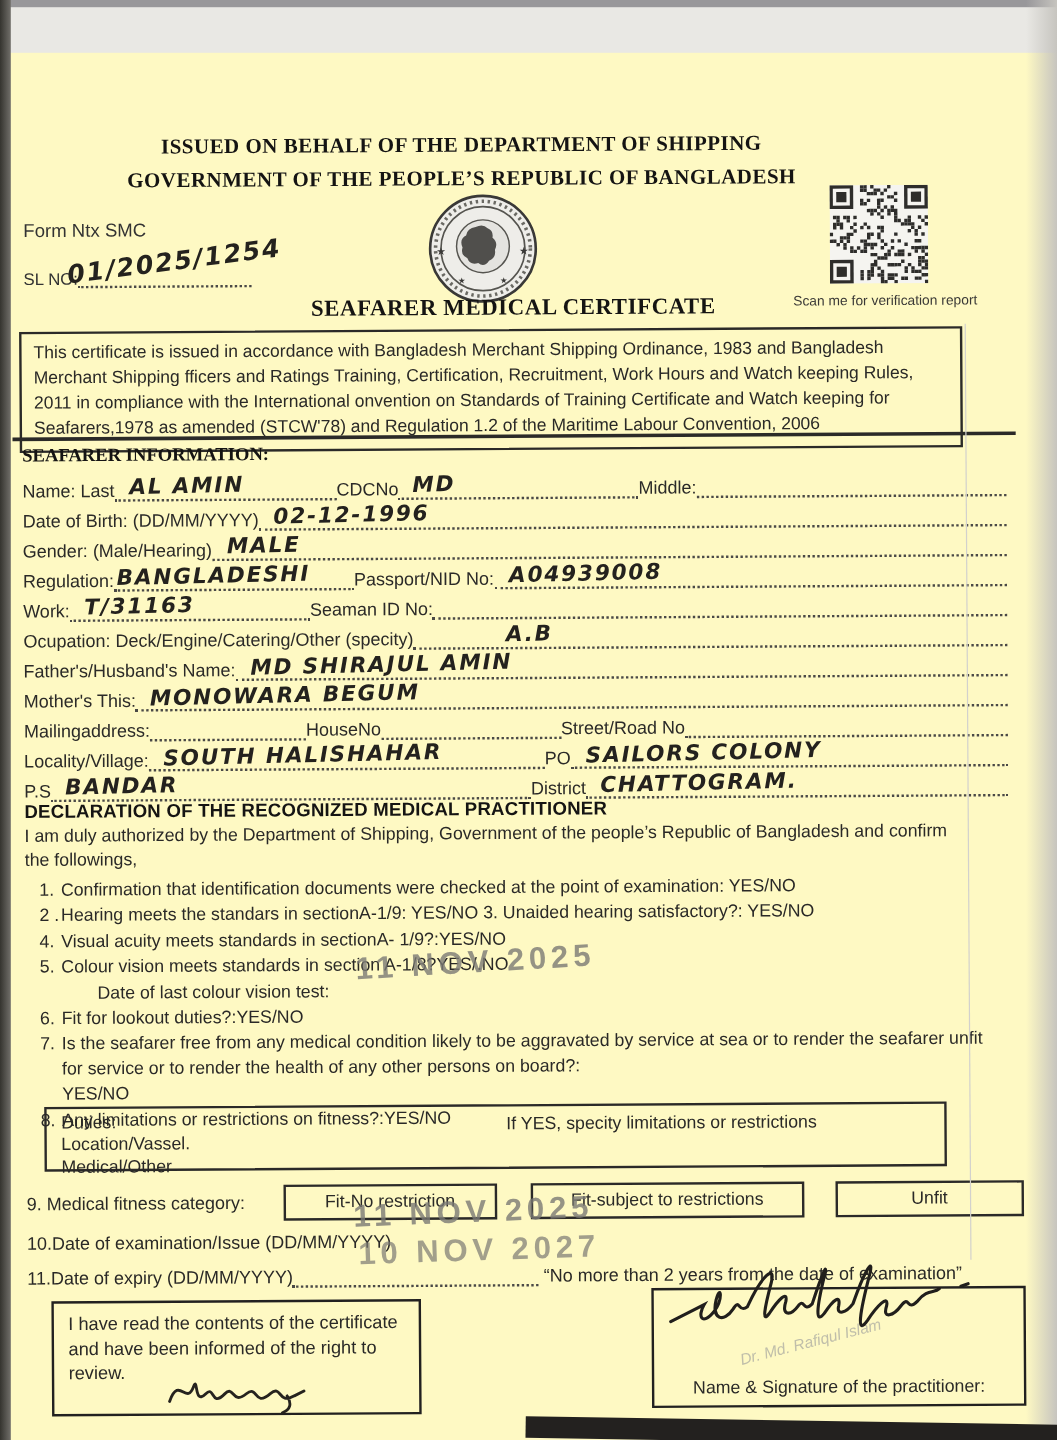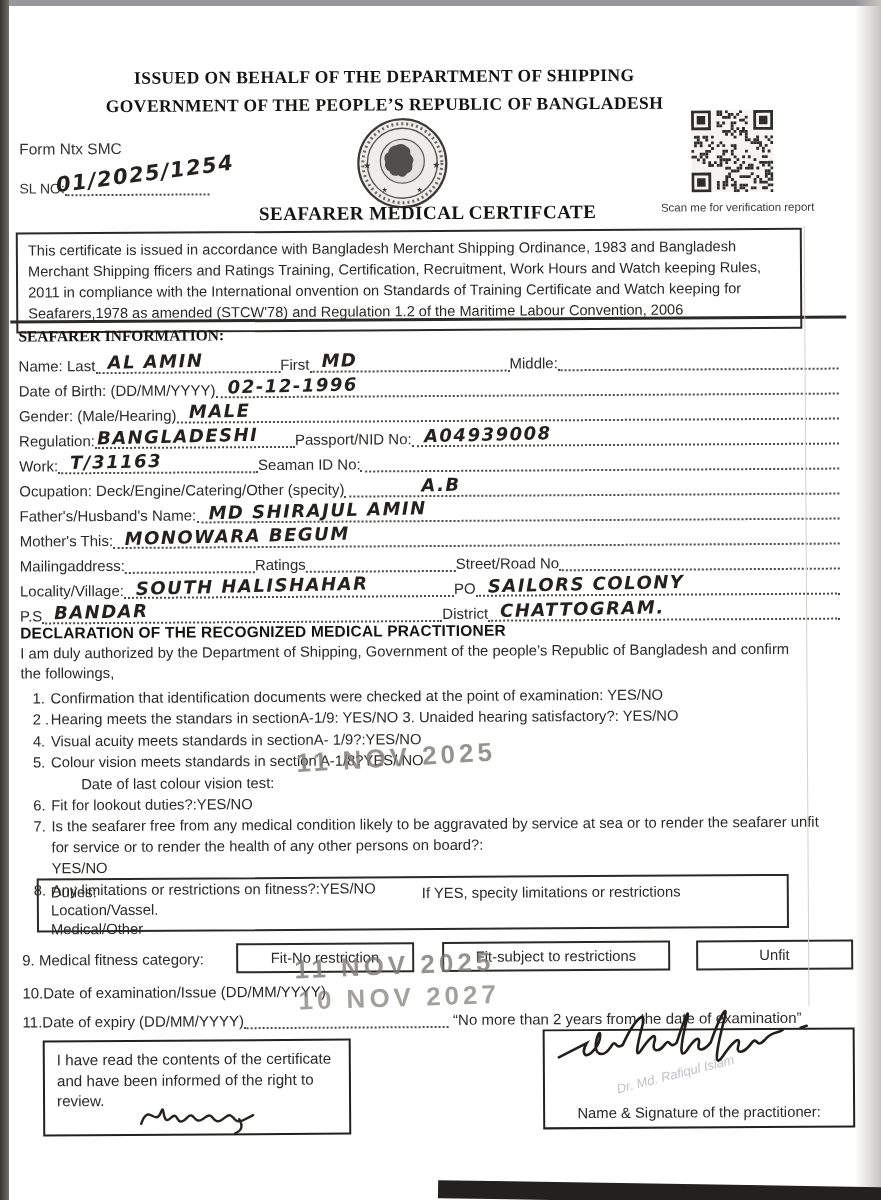--- a/index.html
+++ b/index.html
@@ -1,18 +1,18 @@
 <!DOCTYPE html>
 <html><head>
 <meta charset="utf-8">
 <style>
   html,body{margin:0;padding:0;}
   body{width:881px;height:1200px;position:relative;background:#e9e8e4;
        font-family:"Liberation Sans",sans-serif;color:#22211f;overflow:hidden;}
-  .sheet{position:absolute;inset:0;background:#ffffff;}
+  .sheet{position:absolute;inset:0;background:#fef9c3;margin-top:44px;}
   .content{position:absolute;inset:0;transform:rotate(-0.35deg);}
   
   .edge-top{position:absolute;left:0;top:0;width:881px;height:6px;background:#98979a;z-index:30;}
   .edge-left{position:absolute;left:0;top:0;width:9px;height:1200px;background:linear-gradient(90deg,#35342f,#716f6a);z-index:30;}
   .edge-right{position:absolute;right:0;top:0;width:26px;height:1200px;background:linear-gradient(90deg,rgba(201,199,194,0),#c6c4bf);z-index:30;}
   .edge-bottom{position:absolute;left:438px;top:1184px;width:480px;height:18px;background:#23211f;transform:rotate(0.9deg);z-index:30;}
   .margin-line{position:absolute;left:806px;top:228px;width:1px;height:780px;background:#d2d1cd;}
 
   .serif{font-family:"Liberation Serif",serif;font-weight:bold;color:#151413;}
   .hdr{position:absolute;left:15px;top:62px;width:745px;text-align:center;}
@@ -336,21 +336,21 @@
   <div class="introbox">This certificate is issued in accordance with Bangladesh Merchant Shipping Ordinance, 1983 and Bangladesh Merchant Shipping fficers and Ratings Training, Certification, Recruitment, Work Hours and Watch keeping Rules, 2011 in compliance with the International onvention on Standards of Training Certificate and Watch keeping for Seafarers,1978 as amended (STCW'78) and Regulation 1.2 of the Maritime Labour Convention, 2006</div>
 
   <div class="info">
     <div class="sect serif" style="font-family:'Liberation Serif',serif;">SEAFARER INFORMATION:</div>
 
     <div class="frow">
       <span class="lbl">Name: Last</span>
       <span class="fill w185">
             <span class="hv hand">AL AMIN</span>
           </span>
-      <span class="lbl">First</span>
+      <span class="lbl">CDCNo</span>
       <span class="fill w200">
             <span class="hv hand">MD</span>
           </span>
       <span class="lbl">Middle:</span>
       <span class="fill"></span>
     </div>
 
     <div class="frow">
       <span class="lbl">Date of Birth: (DD/MM/YYYY)</span>
       <span class="fill">
@@ -402,21 +402,21 @@
     <div class="frow">
       <span class="lbl">Mother's This:</span>
       <span class="fill">
             <span class="hv hand">MONOWARA BEGUM</span>
           </span>
     </div>
 
     <div class="frow">
       <span class="lbl">Mailingaddress:</span>
       <span class="fill w130"></span>
-      <span class="lbl">Ratings</span>
+      <span class="lbl">HouseNo</span>
       <span class="fill w150"></span>
       <span class="lbl">Street/Road No</span>
       <span class="fill"></span>
     </div>
 
     <div class="frow">
       <span class="lbl">Locality/Village:</span>
       <span class="fill" style="flex:0 0 330px;">
             <span class="hv hand">SOUTH HALISHAHAR</span>
           </span>

